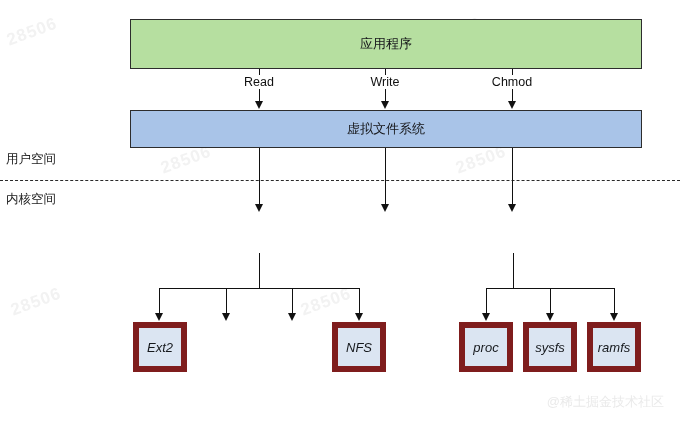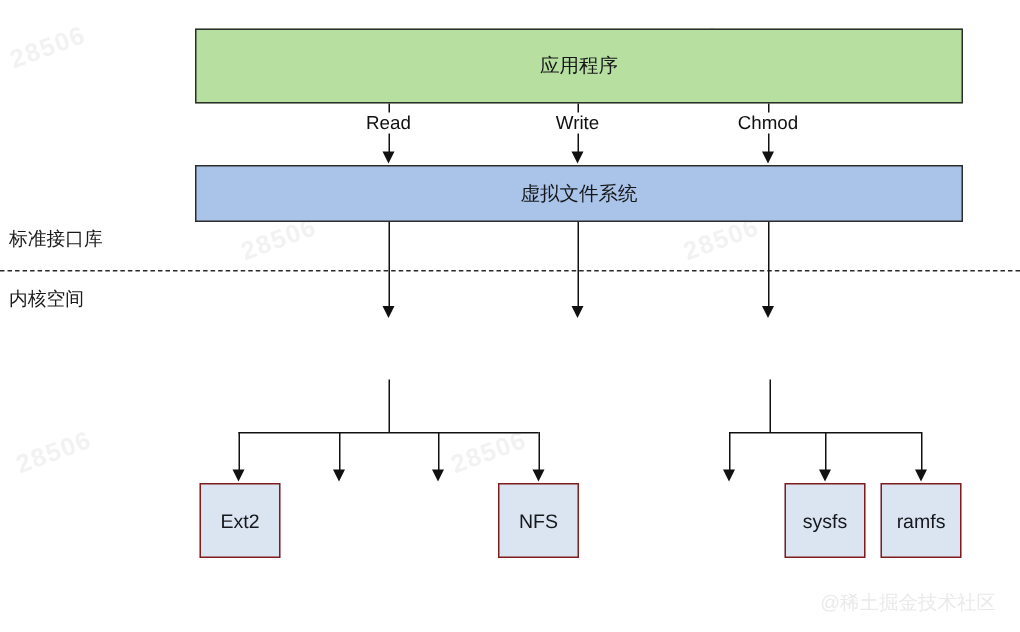--- a/index.html
+++ b/index.html
@@ -68,27 +68,28 @@
   }
 
   
   .fs-box {
     position: absolute;
     box-sizing: border-box;
     top: 322px;
     width: 54px;
     height: 50px;
     background: #dbe5f2;
-    border: 1px solid #7f1d1d;
+    border: 6px solid #7f1d1d;
     display: flex;
     align-items: center;
     justify-content: center;
     color: #15181c;
     font-size: 13px;
     white-space: nowrap;
+    font-style: italic;
   }
 
   
   .vline {
     position: absolute;
     width: 0;
     border-left: 1px solid #111111;
   }
   .hline {
     position: absolute;
@@ -141,21 +142,21 @@
 <div id="canvas">
 
   <div class="wm wm-tilt" style="left:6px; top:22px; font-size:17px;">28506</div>
   <div class="wm wm-tilt" style="left:160px; top:150px; font-size:17px;">28506</div>
   <div class="wm wm-tilt" style="left:455px; top:150px; font-size:17px;">28506</div>
   <div class="wm wm-tilt" style="left:10px; top:292px; font-size:17px;">28506</div>
   <div class="wm wm-tilt" style="left:300px; top:292px; font-size:17px;">28506</div>
   <div class="wm wm-tilt" style="left:430px; top:22px; font-size:17px;">28506</div>
 
   <div id="space-divider"></div>
-  <div class="space-label" id="label-user">标准接口库</div>
+  <div class="space-label" id="label-user">用户空间</div>
   <div class="space-label" id="label-kernel">内核空间</div>
 
   <div class="layer-box" id="box-app">
     <span>应用程序</span>
   </div>
 
   <div class="vline" style="left:259px; top:69px; height:33px;"></div>
   <div class="arrowhead" style="left:254.5px; top:101px;"></div>
   <div class="call-label" style="left:259px;text-align:right;">Read</div>
 
@@ -208,20 +209,23 @@
   <div class="vline" style="left:614px; top:288px; height:26px;"></div>
   <div class="arrowhead" style="left:610px; top:313px;"></div>
 
   <div class="fs-box" style="left:133px;">
     <span>Ext2</span>
   </div>
   <div class="fs-box" style="left:332px;text-align:center;">
     <span>NFS</span>
   </div>
 
+  <div class="fs-box" style="left:459px;">
+    <span>proc</span>
+  </div>
   <div class="fs-box" style="left:587px;">
     <span>ramfs</span>
   </div>
   <div class="fs-box" style="left:523px;">
     <span>sysfs</span>
   </div>
 
   <div class="wm-brand">@稀土掘金技术社区</div>
 
 </div>

